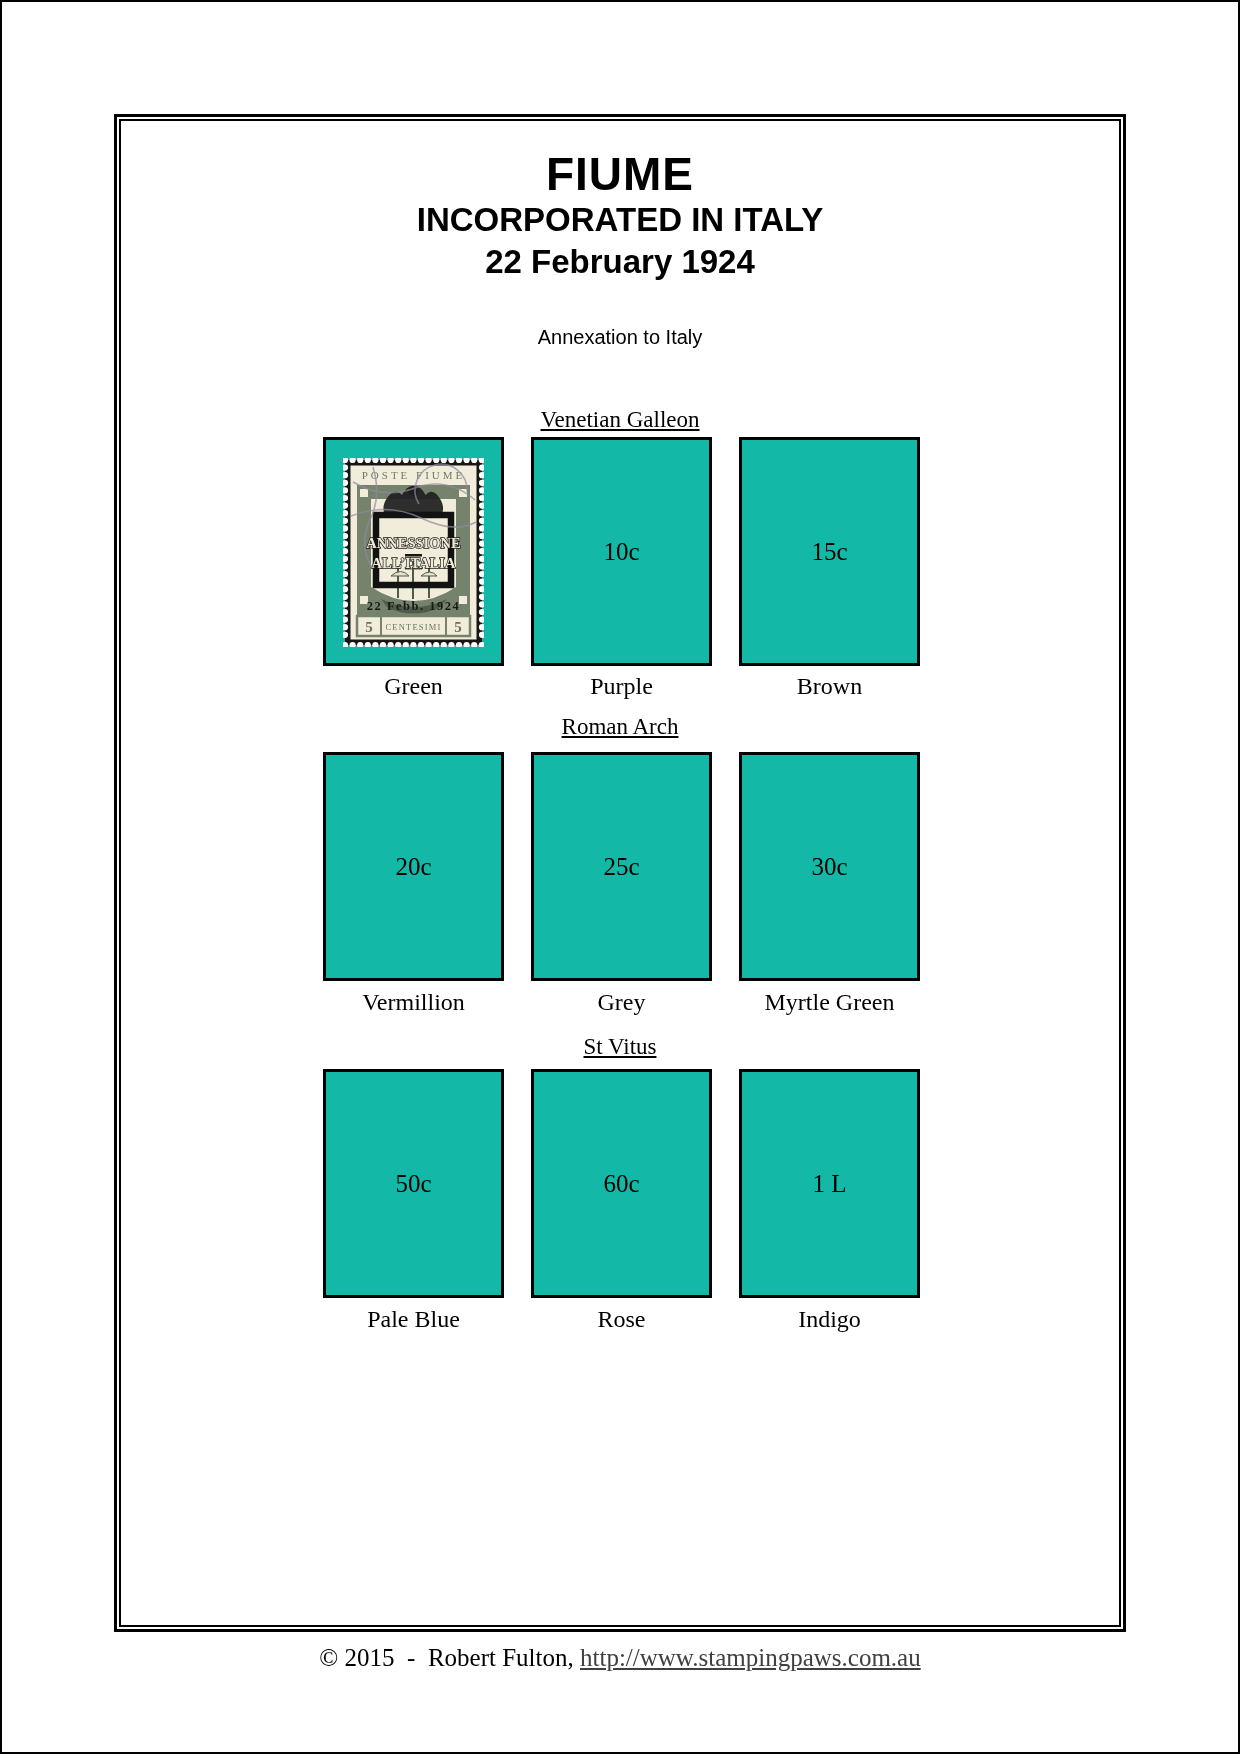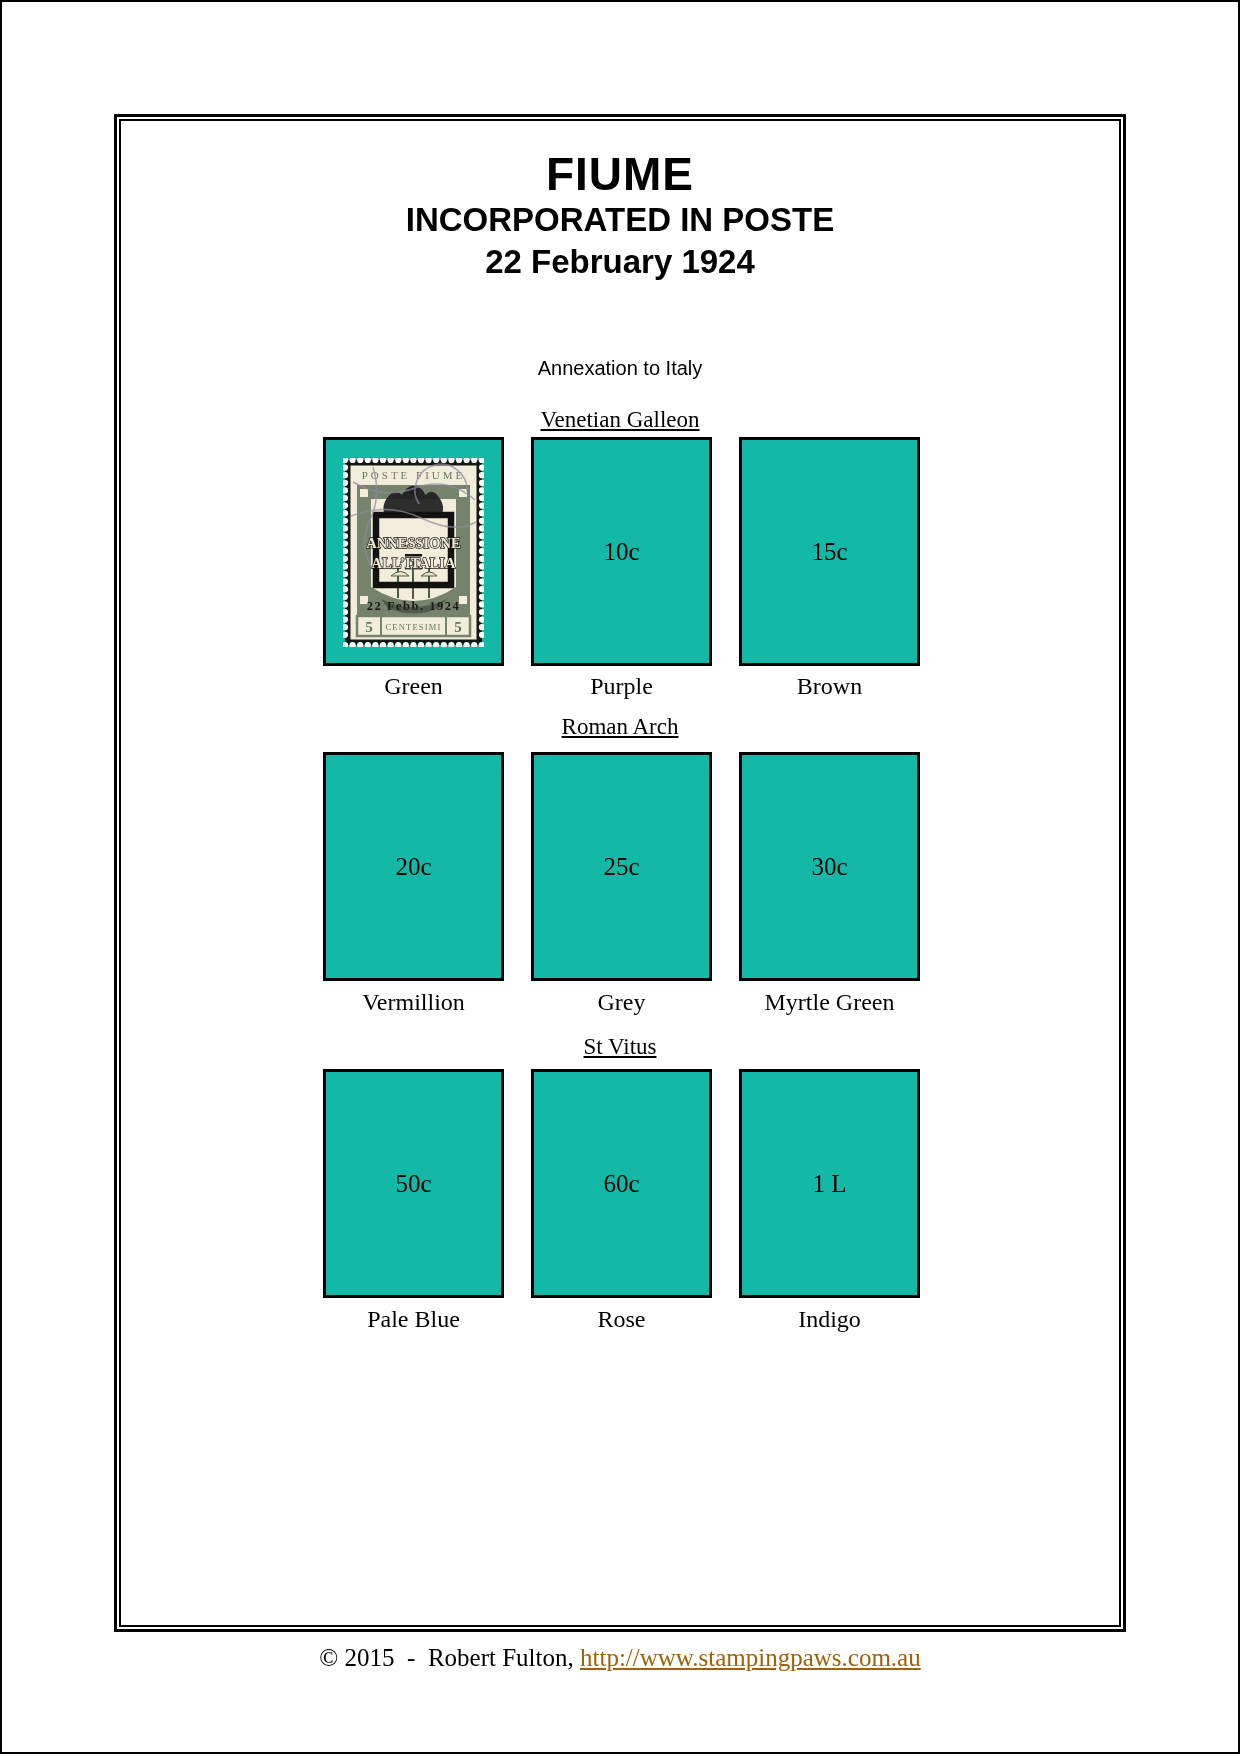--- a/index.html
+++ b/index.html
@@ -13,21 +13,21 @@
   .frame-outer{position:absolute;left:114px;top:114px;width:1012px;height:1518px;
                border:3px solid #000;box-sizing:border-box;}
   .frame-inner{position:absolute;inset:2px;border:2px solid #000;}
 
   
   .ctr{position:absolute;left:0;right:0;text-align:center;}
 
   .title1{top:148px;font:bold 46px/52px "Liberation Sans", sans-serif;letter-spacing:1px;}
   .title2{top:200px;font:bold 33px/40px "Liberation Sans", sans-serif;}
   .title3{top:242px;font:bold 33px/40px "Liberation Sans", sans-serif;}
-  .subtitle{top:326px;font:20px/23px "Liberation Sans", sans-serif;margin-top:31px;}
+  .subtitle{top:326px;font:20px/23px "Liberation Sans", sans-serif;}
 
   .sec-header{font:23px/28px "Liberation Serif", serif;text-decoration:underline;}
   .sh1{top:406px}.sh2{top:713px}.sh3{top:1033px}
 
   .cell{position:absolute;width:181px;height:229px;border:3px solid #000;
         box-sizing:border-box;background:#14b8a6;display:flex;align-items:center;
         justify-content:center;font:25px "Liberation Serif", serif;}
   .c1{left:323px}.c2{left:531px}.c3{left:739px}
   .r1{top:437px}.r2{top:752px}.r3{top:1069px}
 
@@ -44,21 +44,21 @@
 </head>
 <body>
 
 <div class="page-edge"></div>
 
 <div class="frame-outer">
   <div class="frame-inner"></div>
 </div>
 
 <div class="ctr title1">FIUME</div>
-<div class="ctr title2">INCORPORATED IN POSTE</div>
+<div class="ctr title2">INCORPORATED IN ITALY</div>
 <div class="ctr title3">22 February 1924</div>
 
 <div class="ctr subtitle">
   <div>Annexation to Italy</div>
 </div>
 
 <div class="ctr sec-header sh1">Venetian Galleon</div>
 <div class="ctr sec-header sh2">Roman Arch</div>
 <div class="ctr sec-header sh3">St Vitus</div>
 
@@ -221,14 +221,14 @@
   </div>
 <div class="cell r3 c3">
     <span>1 L</span>
   </div>
 
 <div class="color-label lr3 c1">Pale Blue</div>
 <div class="color-label lr3 c2">Rose</div>
 <div class="color-label lr3 c3">Indigo</div>
 
 <div class="ctr footer">
-  <span>© 2015  -  Robert Fulton, </span><a href="#" style="color: #a16207;">http://www.stampingpaws.com.au</a>
+  <span>© 2015  -  Robert Fulton, </span><a href="#" style="color: #404040;">http://www.stampingpaws.com.au</a>
 </div>
 
 </body></html>

